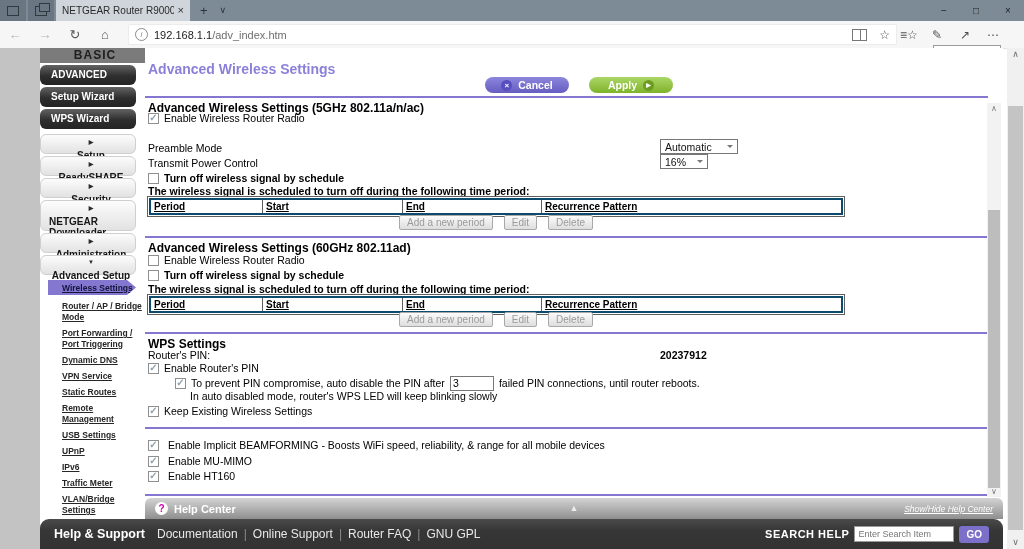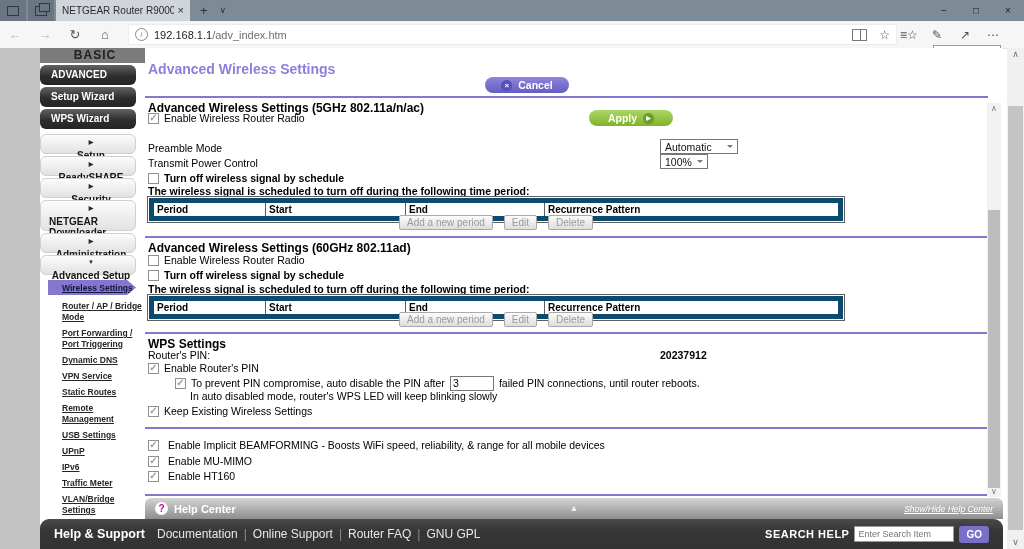--- a/index.html
+++ b/index.html
@@ -57,34 +57,34 @@
   #sub-active span{font-size:8.5px;font-weight:bold;color:#14143c;text-decoration:underline;}
 
   
   #main{position:absolute;left:145px;top:48px;width:858px;height:450px;background:#fff;}
   #page-title{position:absolute;left:3px;top:13px;font-size:14px;font-weight:bold;color:#8b80d9;}
   #action-row{position:absolute;left:340px;top:29px;display:flex;gap:20px;}
   .pillbtn{width:84px;height:16px;border-radius:9px;color:#fff;font-weight:bold;font-size:10.5px;
     display:flex;align-items:center;justify-content:center;gap:6px;}
   #btn-cancel{background:linear-gradient(#8d86dd,#655cc0);}
   #btn-cancel .cic{width:11px;height:11px;border-radius:50%;background:#574ec0;font-size:8px;line-height:11px;text-align:center;}
-  #btn-apply{background:linear-gradient(#aad666,#7fb32a);margin-top:33px;}
+  #btn-apply{background:linear-gradient(#aad666,#7fb32a);}
   #btn-apply .cic{width:11px;height:11px;border-radius:50%;background:#6d9c22;font-size:6px;line-height:11px;text-align:center;}
   .divider{position:absolute;left:0;width:843px;height:2px;background:#8377cf;}
   .row{position:absolute;left:3px;width:840px;height:14px;display:flex;align-items:center;font-size:10.5px;color:#000;}
   .row.b{font-weight:bold;}
   .hsec{position:absolute;left:3px;font-size:12px;font-weight:bold;color:#000;}
   .cb{width:11px;height:11px;border:1px solid #8f8f8f;background:#fff;display:inline-flex;align-items:center;justify-content:center;margin-right:5px;flex:none;box-sizing:border-box;}
   .cb.checked::after{content:"✓";font-size:10px;font-weight:bold;color:#8ba0af;margin-top:-2px;}
   .gap8 .cb{margin-right:9px;}
   .ctl{position:absolute;left:512px;top:-2px;}
   .txtin{border:1px solid #767676;background:#fff;height:13px;font-size:10.5px;font-family:inherit;padding:0 2px;box-sizing:content-box;}
   .fsel{border:1px solid #767676;background:#fff;height:15px;display:inline-flex;align-items:center;justify-content:space-between;font-size:10.5px;color:#111;padding:0 4px;box-sizing:border-box;}
   .sched{position:absolute;left:2px;width:698px;border:1px solid #5f5f5f;padding:1px;box-sizing:border-box;}
-  .sched table{width:100%;border-collapse:collapse;border:5px solid #0c4a6e;}
+  .sched table{width:100%;border-collapse:collapse;border:2px solid #0c4a6e;text-decoration:underline;}
   .sched th{border:1px solid #5f5f5f;font-size:10px;font-weight:bold;text-align:left;padding:1px 3px;height:11px;}
   .btnrow{position:absolute;left:2px;width:698px;display:flex;justify-content:center;gap:11px;}
   .graybtn{border:1px solid #a9a9a9;border-radius:2px;background:linear-gradient(#fbfbfb,#dedede);
     color:#9a9a9a;font-size:10px;padding:1px 7px;font-family:inherit;}
   .pinval{position:absolute;left:512px;font-weight:bold;}
   .note{position:absolute;left:45px;font-size:10.5px;color:#000;}
 
   
   #inner-sb{position:absolute;left:987px;top:103px;width:14px;height:394px;background:#f2f2f2;}
   #inner-sb .ar{position:absolute;left:0;width:14px;height:11px;font-size:8px;color:#7a7a7a;text-align:center;line-height:11px;}
@@ -240,21 +240,21 @@
   <div class="row" style="top:93px">
     <span>Preamble Mode</span>
     <span class="ctl"><span class="fsel" style="width:78px">
           <span>Automatic</span>
           <span class="chev-dn"></span>
         </span></span>
     </div>
   <div class="row" style="top:108px">
     <span>Transmit Power Control</span>
     <span class="ctl"><span class="fsel" style="width:48px">
-          <span>100%</span>
+          <span>16%</span>
           <span class="chev-dn"></span>
         </span></span>
     </div>
   <div class="row b" style="top:123px">
     <span class="cb"></span>
     <span>Turn off wireless signal by schedule</span>
     </div>
   <div class="row b" style="top:136px">
     <span>The wireless signal is scheduled to turn off during the following time period:</span>
     </div>

